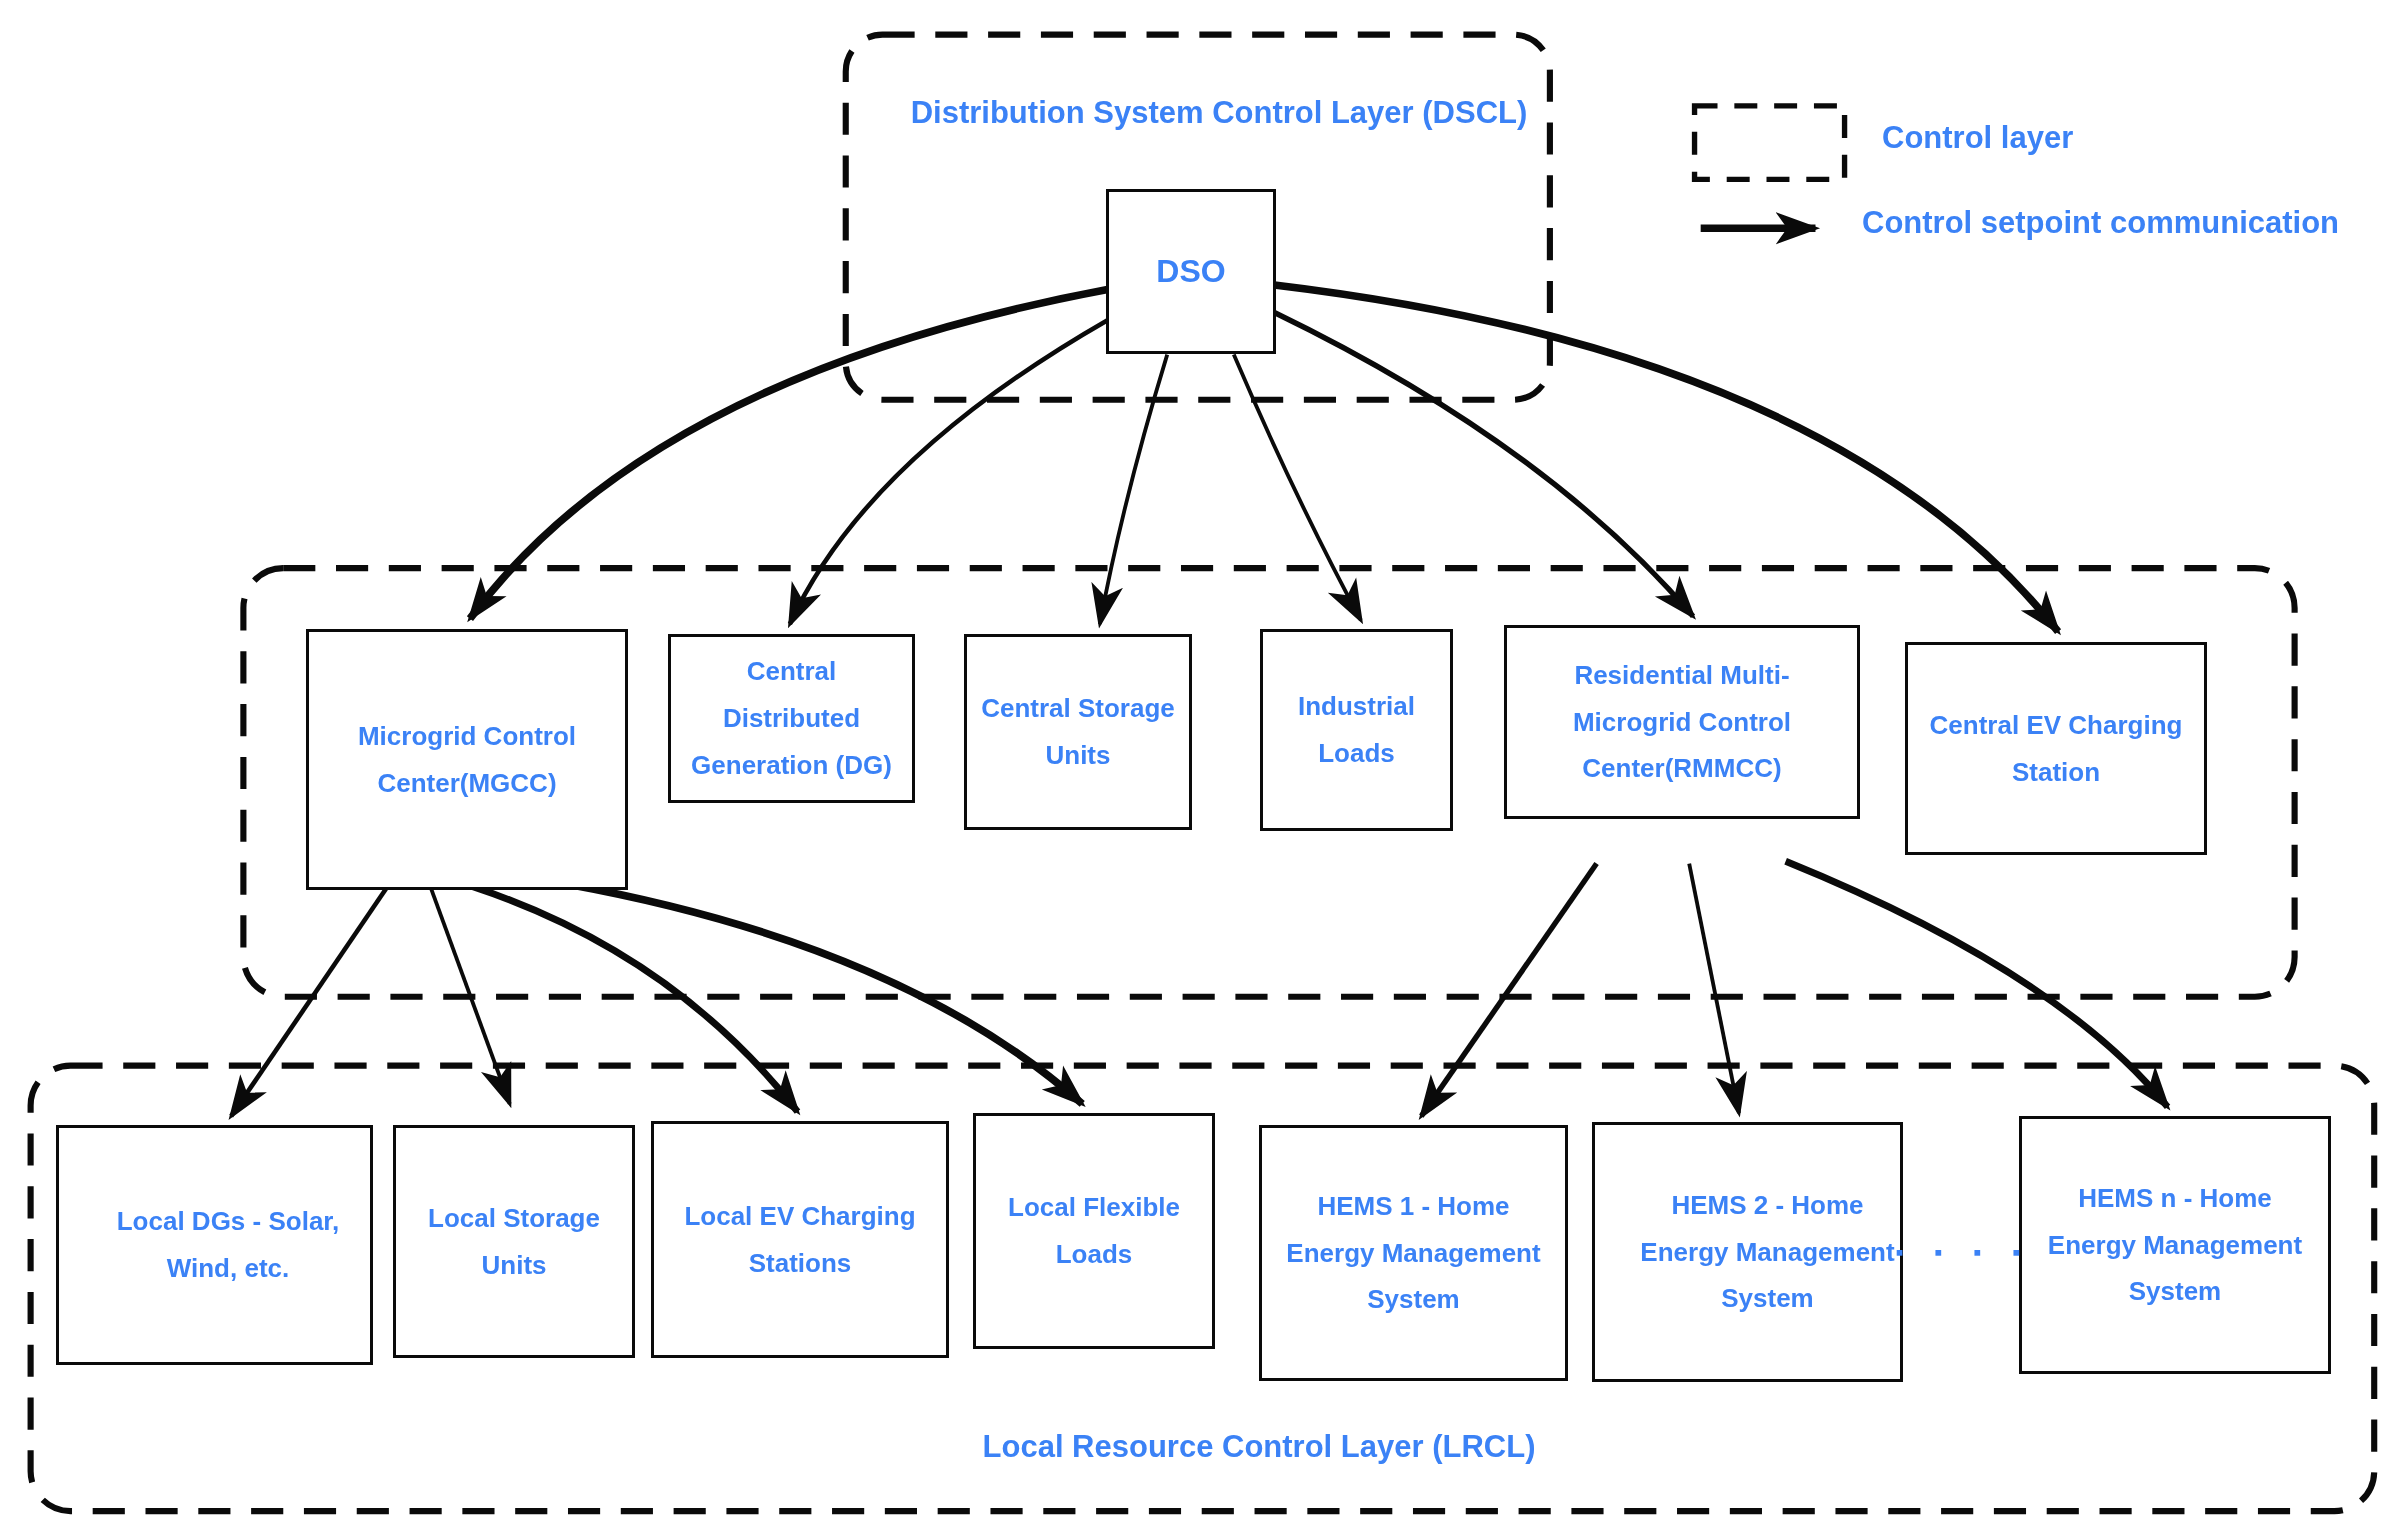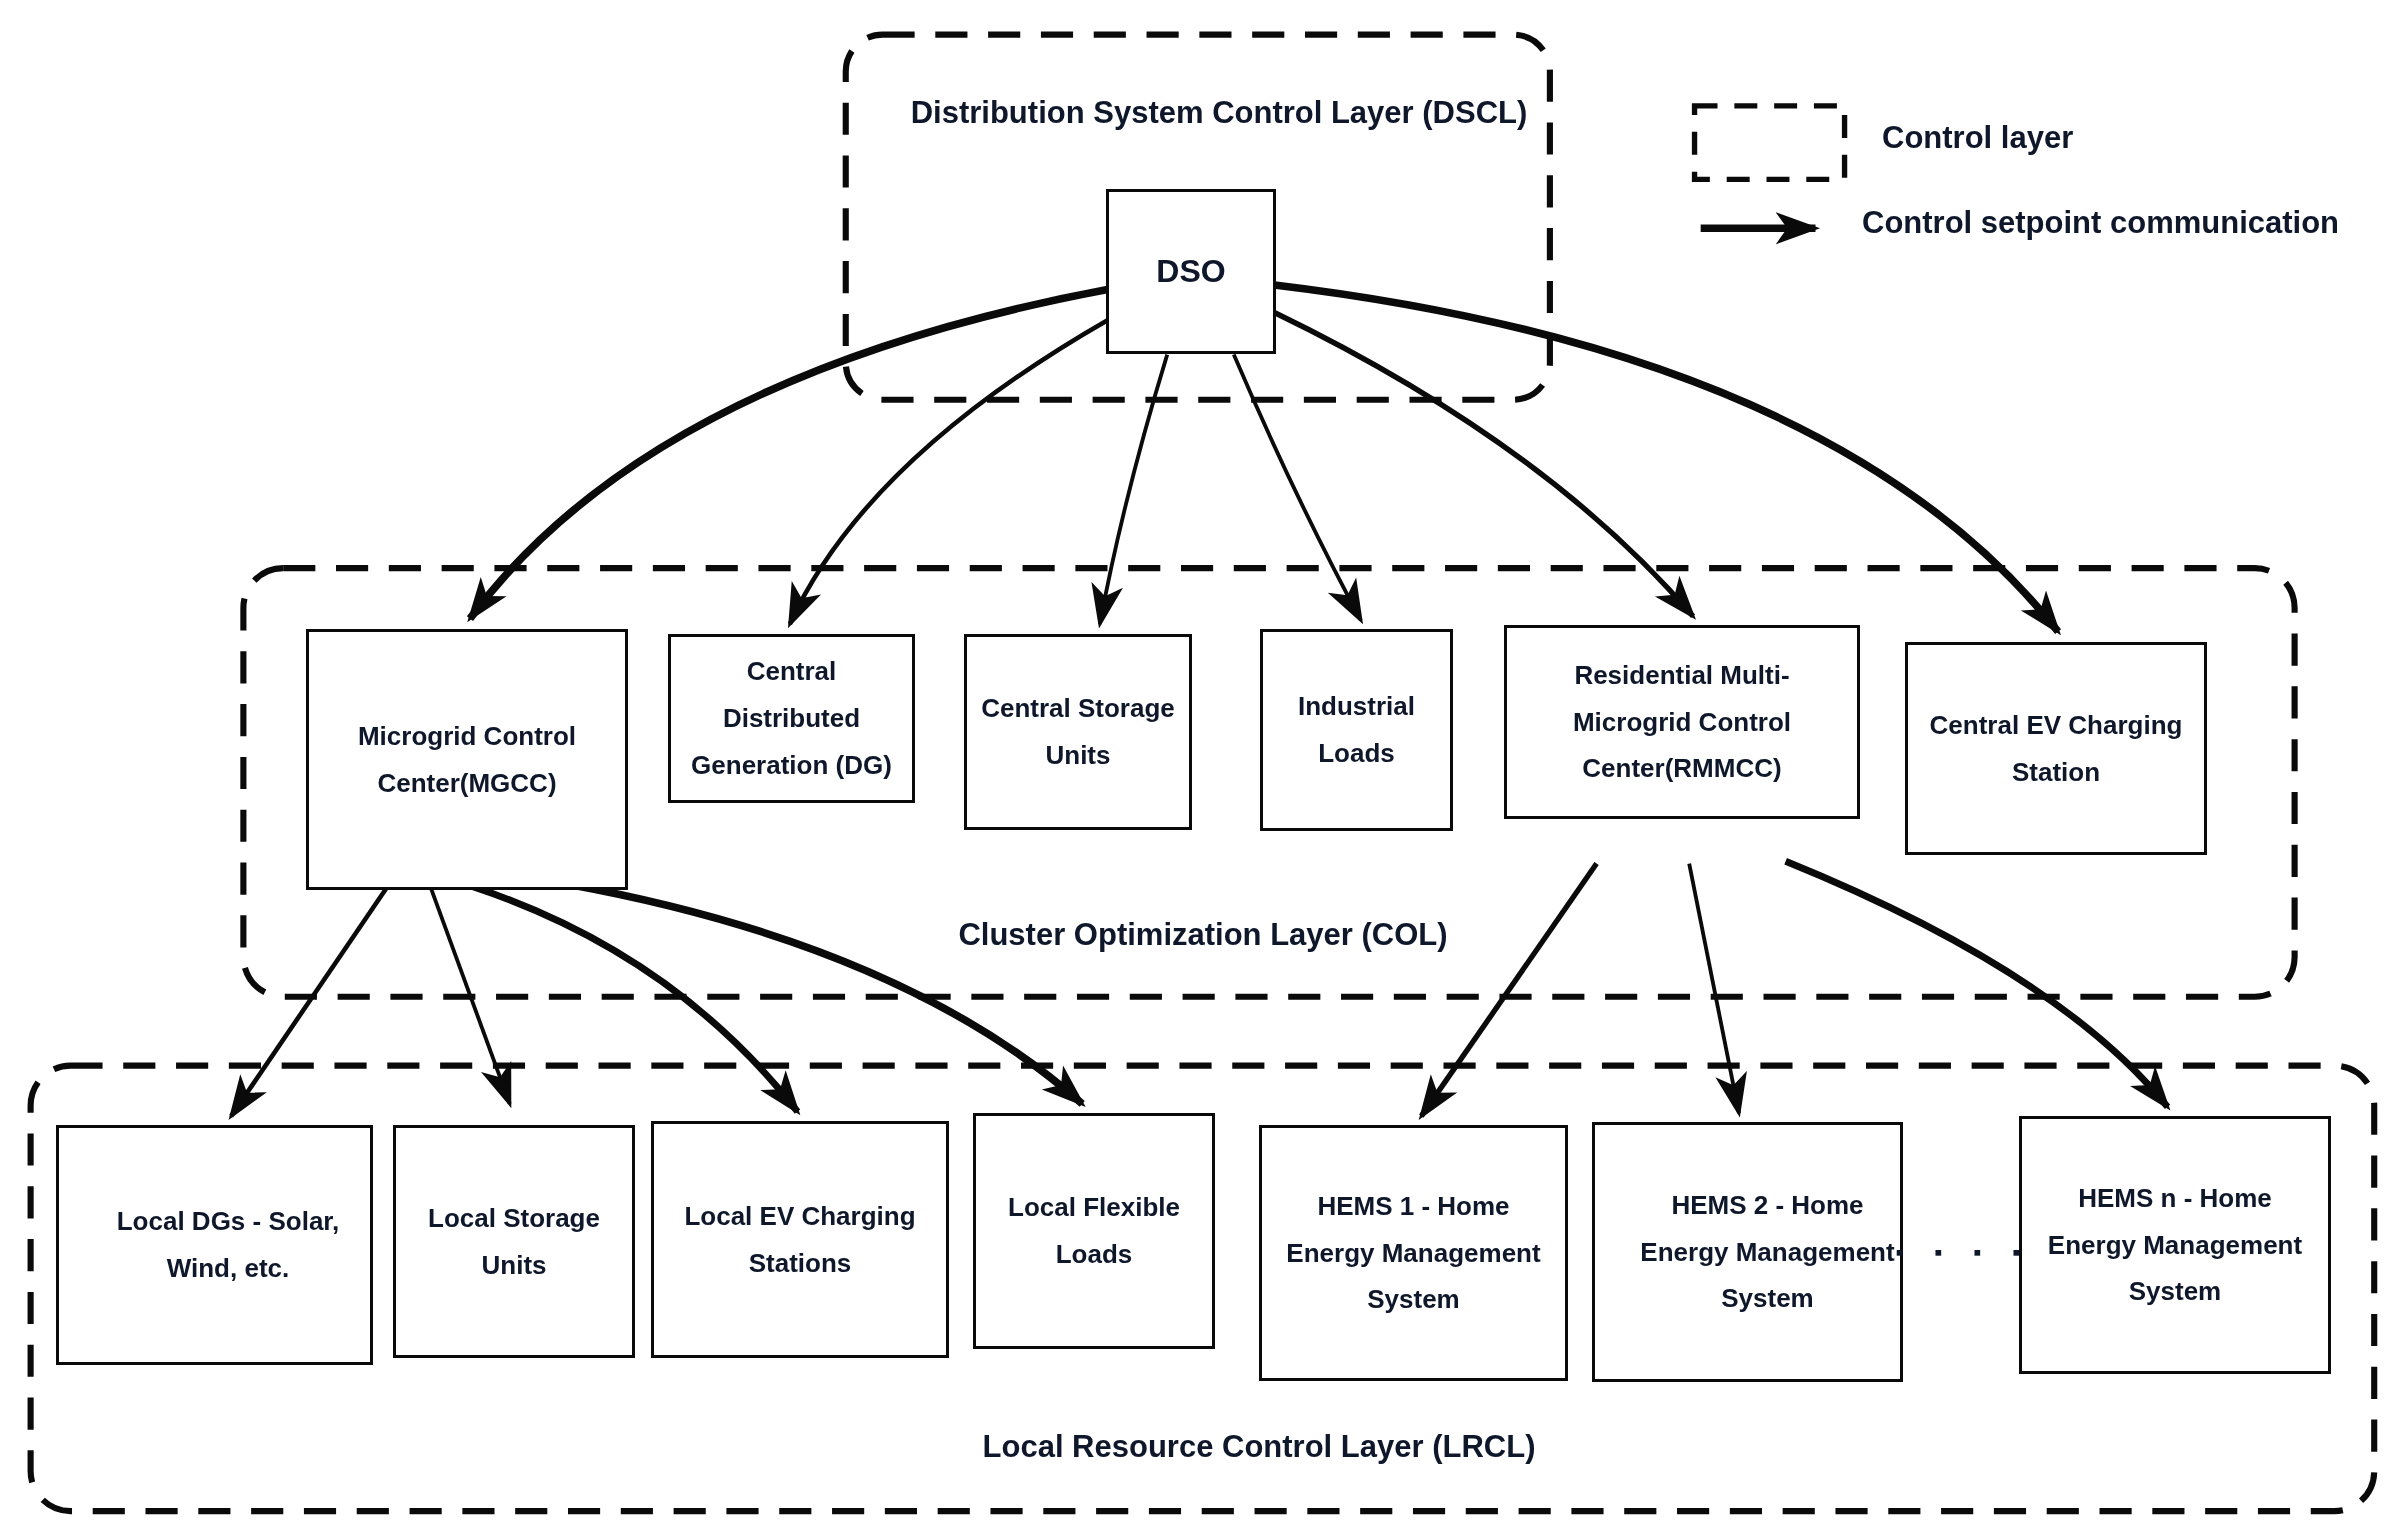--- a/index.html
+++ b/index.html
@@ -7,21 +7,21 @@
     padding: 0;
     background: #ffffff;
     overflow: hidden;
   }
   #canvas {
     position: relative;
     width: 2401px;
     height: 1535px;
     background: #ffffff;
     font-family: "Liberation Sans", sans-serif;
-    color: #0f172a;
+    color: #3b82f6;
   }
   #wires {
     position: absolute;
     left: 0; top: 0;
     width: 2401px;
     height: 1535px;
   }
   .node {
     position: absolute;
     background: #ffffff;
@@ -90,21 +90,20 @@
     <path d="M563,1160 L666,1442" fill="none" stroke="#0a0a0a" stroke-width="5" marker-end="url(#ah)"></path>
     <path d="M617,1158 Q880,1245 1042,1452" fill="none" stroke="#0a0a0a" stroke-width="9" marker-end="url(#ah)"></path>
     <path d="M742,1155 Q1180,1235 1414,1442" fill="none" stroke="#0a0a0a" stroke-width="10" marker-end="url(#ah)"></path>
 
     <path d="M2086,1128 L1857,1458" fill="none" stroke="#0a0a0a" stroke-width="7" marker-end="url(#ah)"></path>
     <path d="M2207,1128 L2272,1454" fill="none" stroke="#0a0a0a" stroke-width="5" marker-end="url(#ah)"></path>
     <path d="M2333,1125 Q2690,1270 2832,1446" fill="none" stroke="#0a0a0a" stroke-width="9" marker-end="url(#ah)"></path>
   </svg>
 
   <div class="layer-title" style="left:1219px; top:113px;">Distribution System Control Layer (DSCL)</div>
-  <div class="layer-title" style="left:1203px; top:935px;">Cluster Optimization Layer (COL)</div>
   <div class="layer-title" style="left:1259px; top:1447px;">Local Resource Control Layer (LRCL)</div>
 
   <div class="legend-label" style="left:1882px; top:138px;">Control layer</div>
   <div class="legend-label" style="left:1862px; top:223px;">Control setpoint communication</div>
 
   <div class="node" id="node-dso" style="left:1106px; top:189px; width:170px; height:165px;">DSO</div>
 
   <div class="node" style="left:306px; top:629px; width:322px; height:261px;">Microgrid Control
 Center(MGCC)</div>
   <div class="node" style="left:668px; top:634px; width:247px; height:169px;">Central

